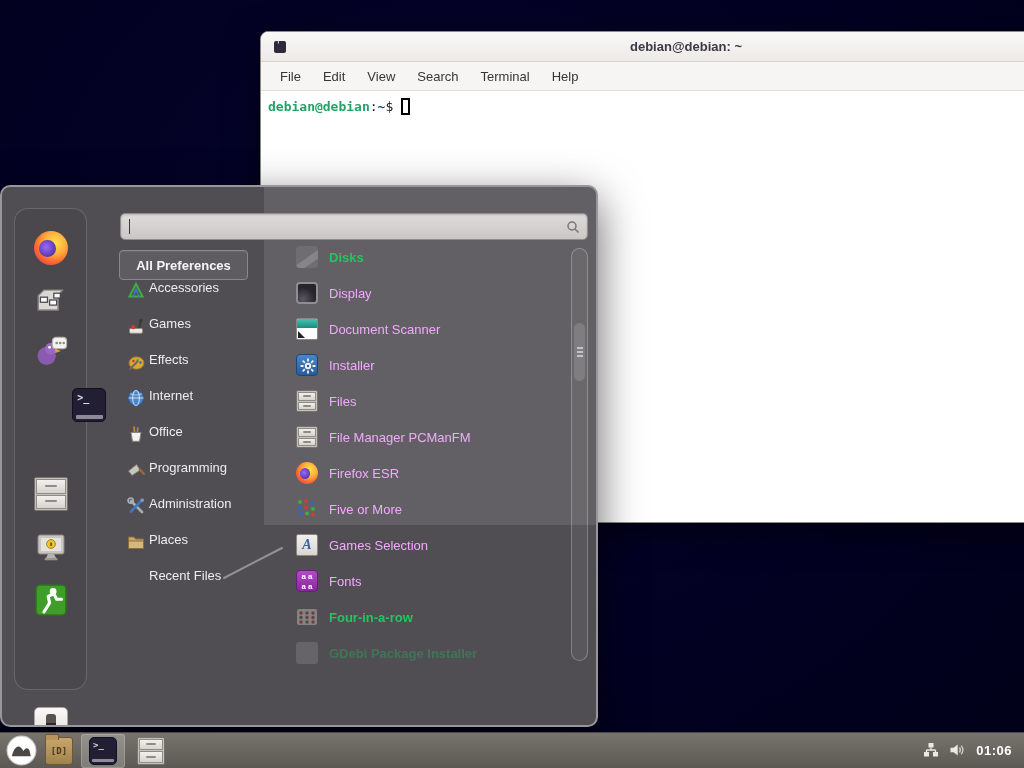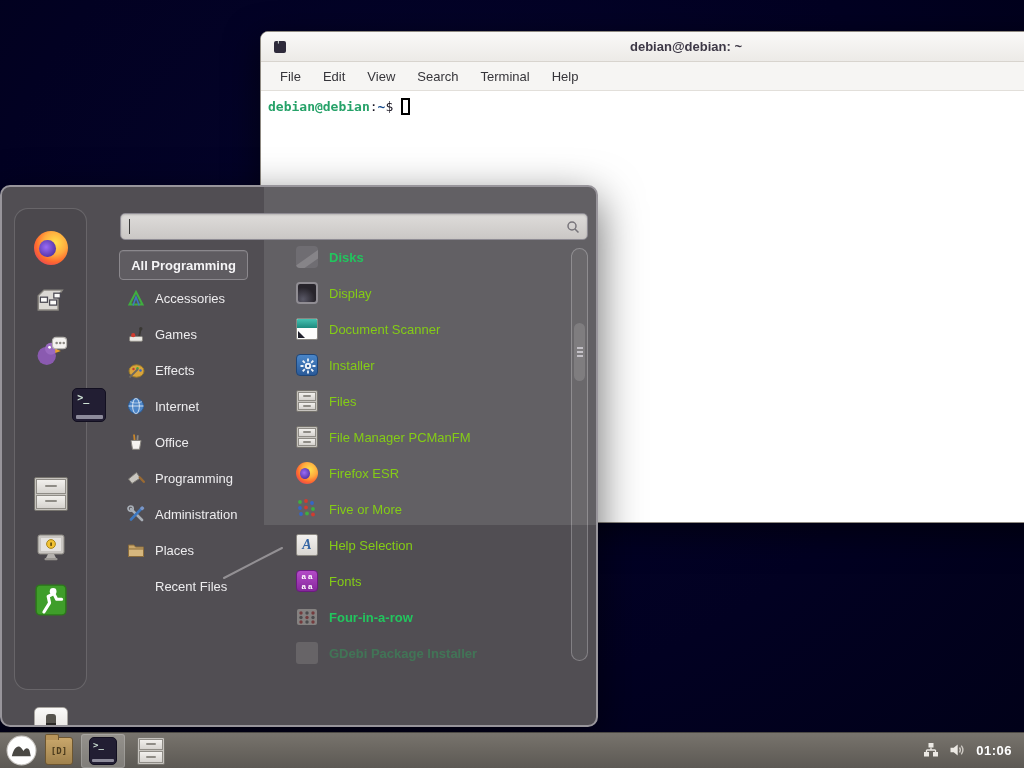--- a/index.html
+++ b/index.html
@@ -58,27 +58,27 @@
   .search-caret { position:absolute; left:8px; top:5px; bottom:5px; width:1px; background:#3a3a3a; }
   .search-glass { position:absolute; right:7px; top:6px; }
 
   .all-apps-btn { position:absolute; left:117px; top:63px; width:129px; height:30px;
     background:#5f5c61; border:1px solid #8b888d; border-radius:4px;
     box-shadow:inset 0 1px 0 rgba(255,255,255,.08);
     display:flex; align-items:center; justify-content:center;
     font-size:13px; font-weight:bold; color:#f5f4f6; }
 
   .cat-list { position:absolute; left:117px; top:93px; width:152px; }
-  .cat-row { height:36px; display:flex; align-items:center; gap:9px; padding-left:7px; cursor:default; }
+  .cat-row { height:36px; display:flex; align-items:flex-start; gap:3px; padding-left:7px; cursor:default; }
   .cat-row .lbl { font-size:13px; color:#edecee; white-space:nowrap; }
   .cat-ic { width:20px; height:20px; flex:none; position:relative; }
 
   .app-list { position:absolute; left:278px; top:52px; width:292px; }
   .app-row { height:36px; display:flex; align-items:center; gap:11px; padding-left:16px; cursor:default; }
-  .app-row .lbl { font-size:13px; color:#84cc16; white-space:nowrap; }
+  .app-row .lbl { font-size:13px; color:#f0abfc; white-space:nowrap; }
   .app-row.disabled .lbl { color:#22c55e;font-weight:bold; }
   .app-row.disabled .app-ic { opacity:.5; }
   .app-row.half-hidden { opacity:.32; }
   .app-ic { width:22px; height:22px; flex:none; position:relative; }
 
   .list-scrollbar { position:absolute; left:569px; top:61px; width:17px; height:413px;
     border:1px solid rgba(255,255,255,.25); border-radius:9px; background:rgba(255,255,255,.05); }
   .list-thumb { position:absolute; left:2px; top:74px; width:11px; height:58px;
     background:rgba(255,255,255,.14); border-radius:6px; }
   .list-thumb::before { content:""; position:absolute; left:2.5px; top:24px; width:6px; height:1.5px;
@@ -248,21 +248,21 @@
       <span class="search-glass">
         <svg width="14" height="14" viewBox="0 0 14 14">
           <circle cx="6" cy="6" r="4" fill="none" stroke="#77747a" stroke-width="1.5"></circle>
           <line x1="9" y1="9" x2="12.5" y2="12.5" stroke="#77747a" stroke-width="1.5"></line>
         </svg>
       </span>
     </div>
 
     
     <div class="all-apps-btn">
-      <span>All Programming</span>
+      <span>All Preferences</span>
     </div>
 
     
     <div class="cat-list">
       <div class="cat-row">
         <span class="cat-ic">
           <svg width="20" height="20" viewBox="0 0 20 20">
             <path d="M3.5 16.5L10 4l6.5 12.5z" fill="none" stroke="#3fae3f" stroke-width="2"></path>
             <path d="M7 17.5l3-8.5 3.2 8.5" fill="none" stroke="#3d78c0" stroke-width="1.6"></path>
           </svg></span>
@@ -392,21 +392,21 @@
               <circle cx="10" cy="9.5" r="1.9" fill="#d23b2f"></circle>
               <circle cx="17" cy="11" r="1.9" fill="#3fae3f"></circle>
             <circle cx="5" cy="16" r="1.9" fill="#3465c8"></circle>
               <circle cx="11" cy="15.5" r="1.9" fill="#3fae3f"></circle>
               <circle cx="17" cy="16.5" r="1.9" fill="#d23b2f"></circle>
           </svg></span>
         <span class="lbl">Five or More</span>
       </div>
       <div class="app-row">
         <span class="app-ic ic ic-fontsel"></span>
-        <span class="lbl">Help Selection</span>
+        <span class="lbl">Games Selection</span>
       </div>
       <div class="app-row">
         <span class="app-ic ic ic-fonts"></span>
         <span class="lbl">Fonts</span>
       </div>
       <div class="app-row disabled">
         <span class="app-ic" style="opacity:.6">
           <svg width="22" height="22" viewBox="0 0 22 22">
             <rect x="1" y="3" width="20" height="16" rx="2" fill="#a8a5a0"></rect>
             <circle cx="5" cy="7" r="1.7" fill="#8c3030"></circle>

